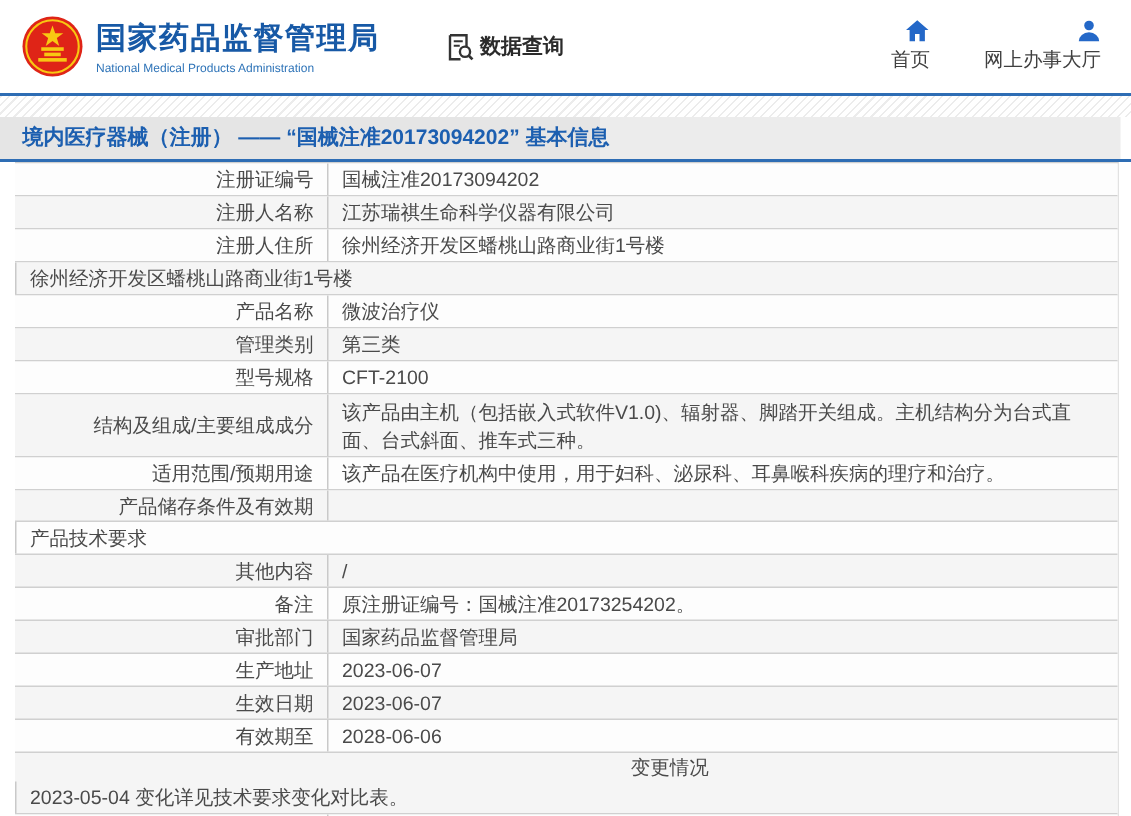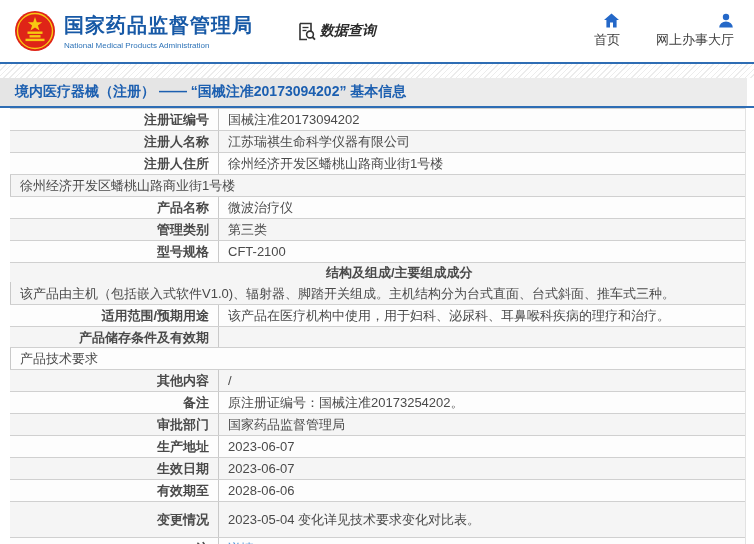--- a/index.html
+++ b/index.html
@@ -7,21 +7,21 @@
     font-family:"Liberation Sans","DejaVu Sans",sans-serif; }
 
   
   header { height:62px; display:flex; align-items:center; background:#fff; }
   .brand { display:flex; align-items:center; margin-left:14px; }
   .emblem { width:42px; height:42px; flex-shrink:0; }
   .brand-text { margin-left:8px; }
   .brand-cn { font-size:20px; font-weight:bold; color:#1759a6; letter-spacing:1px; }
   .brand-en { font-size:8px; color:#2f74b8; margin-top:2px; }
   .dataquery { display:flex; align-items:center; margin-left:44px; gap:4px;
-    font-size:14px; font-weight:bold; color:#2b2b2b; cursor:pointer;font-style:italic; }
+    font-size:14px; font-weight:bold; color:#2b2b2b; cursor:pointer; }
   .topnav { margin-left:auto; margin-right:20px; display:flex; gap:36px; }
   .navitem { display:flex; flex-direction:column; align-items:flex-end; gap:3px;
     font-size:13px; color:#404040; text-decoration:none; cursor:pointer; }
 
   
   .blue-line { height:2px; background:#2e6db4; }
   .hatch { height:14px;
     background:repeating-linear-gradient(135deg,#ececec 0 1px,#ffffff 1px 4px); }
   .tabbar { height:30px; box-sizing:border-box; border-bottom:2px solid #2e6db4;
     background:#fff; position:relative; }
@@ -29,25 +29,25 @@
   .tab { position:absolute; left:0; top:0; bottom:0; width:400px; background:#e5e5e5;
     display:flex; align-items:center; gap:5px; padding-left:10px; box-sizing:border-box; }
   .tab-text { font-size:14px; font-weight:bold; color:#1c5fb0; white-space:nowrap; }
 
   
   .table { margin:0 8px 0 10px; border-top:1px solid #d0d0d0; border-right:1px solid #e2e2e2; }
   .row { display:flex; align-items:center; min-height:21px; box-sizing:border-box;
     border-bottom:1px solid #d0d0d0; background:#fdfdfd;
     font-size:13px; color:#4a4a4a; line-height:19px; }
   .row:nth-child(even) { background:#f5f5f5; }
-  .row:nth-child(8)  { min-height:42px;flex-direction:column; }
-  .row:nth-child(18) { min-height:36px; }
+  .row:nth-child(8)  { min-height:42px; }
+  .row:nth-child(18) { min-height:36px;flex-direction:column; }
   .row:nth-child(19) { min-height:22px; }
   .cell.label { width:199px; padding-right:9px; flex-shrink:0;
-    display:flex; justify-content:flex-end; align-items:center; gap:3px; text-align:right;font-weight:bold; }
+    display:flex; justify-content:flex-end; align-items:center; gap:3px; text-align:right; }
   .cell.value { flex:1; align-self:stretch; border-left:1px solid #c9c9c9;
     padding:1px 8px 1px 9px; display:flex; align-items:center; }
   .link { color:#4e94d9; text-decoration:none; cursor:pointer; }
 </style>
 </head>
 <body>
 
 <header>
   <div class="brand">
     <svg class="emblem" viewBox="0 0 42 42">

